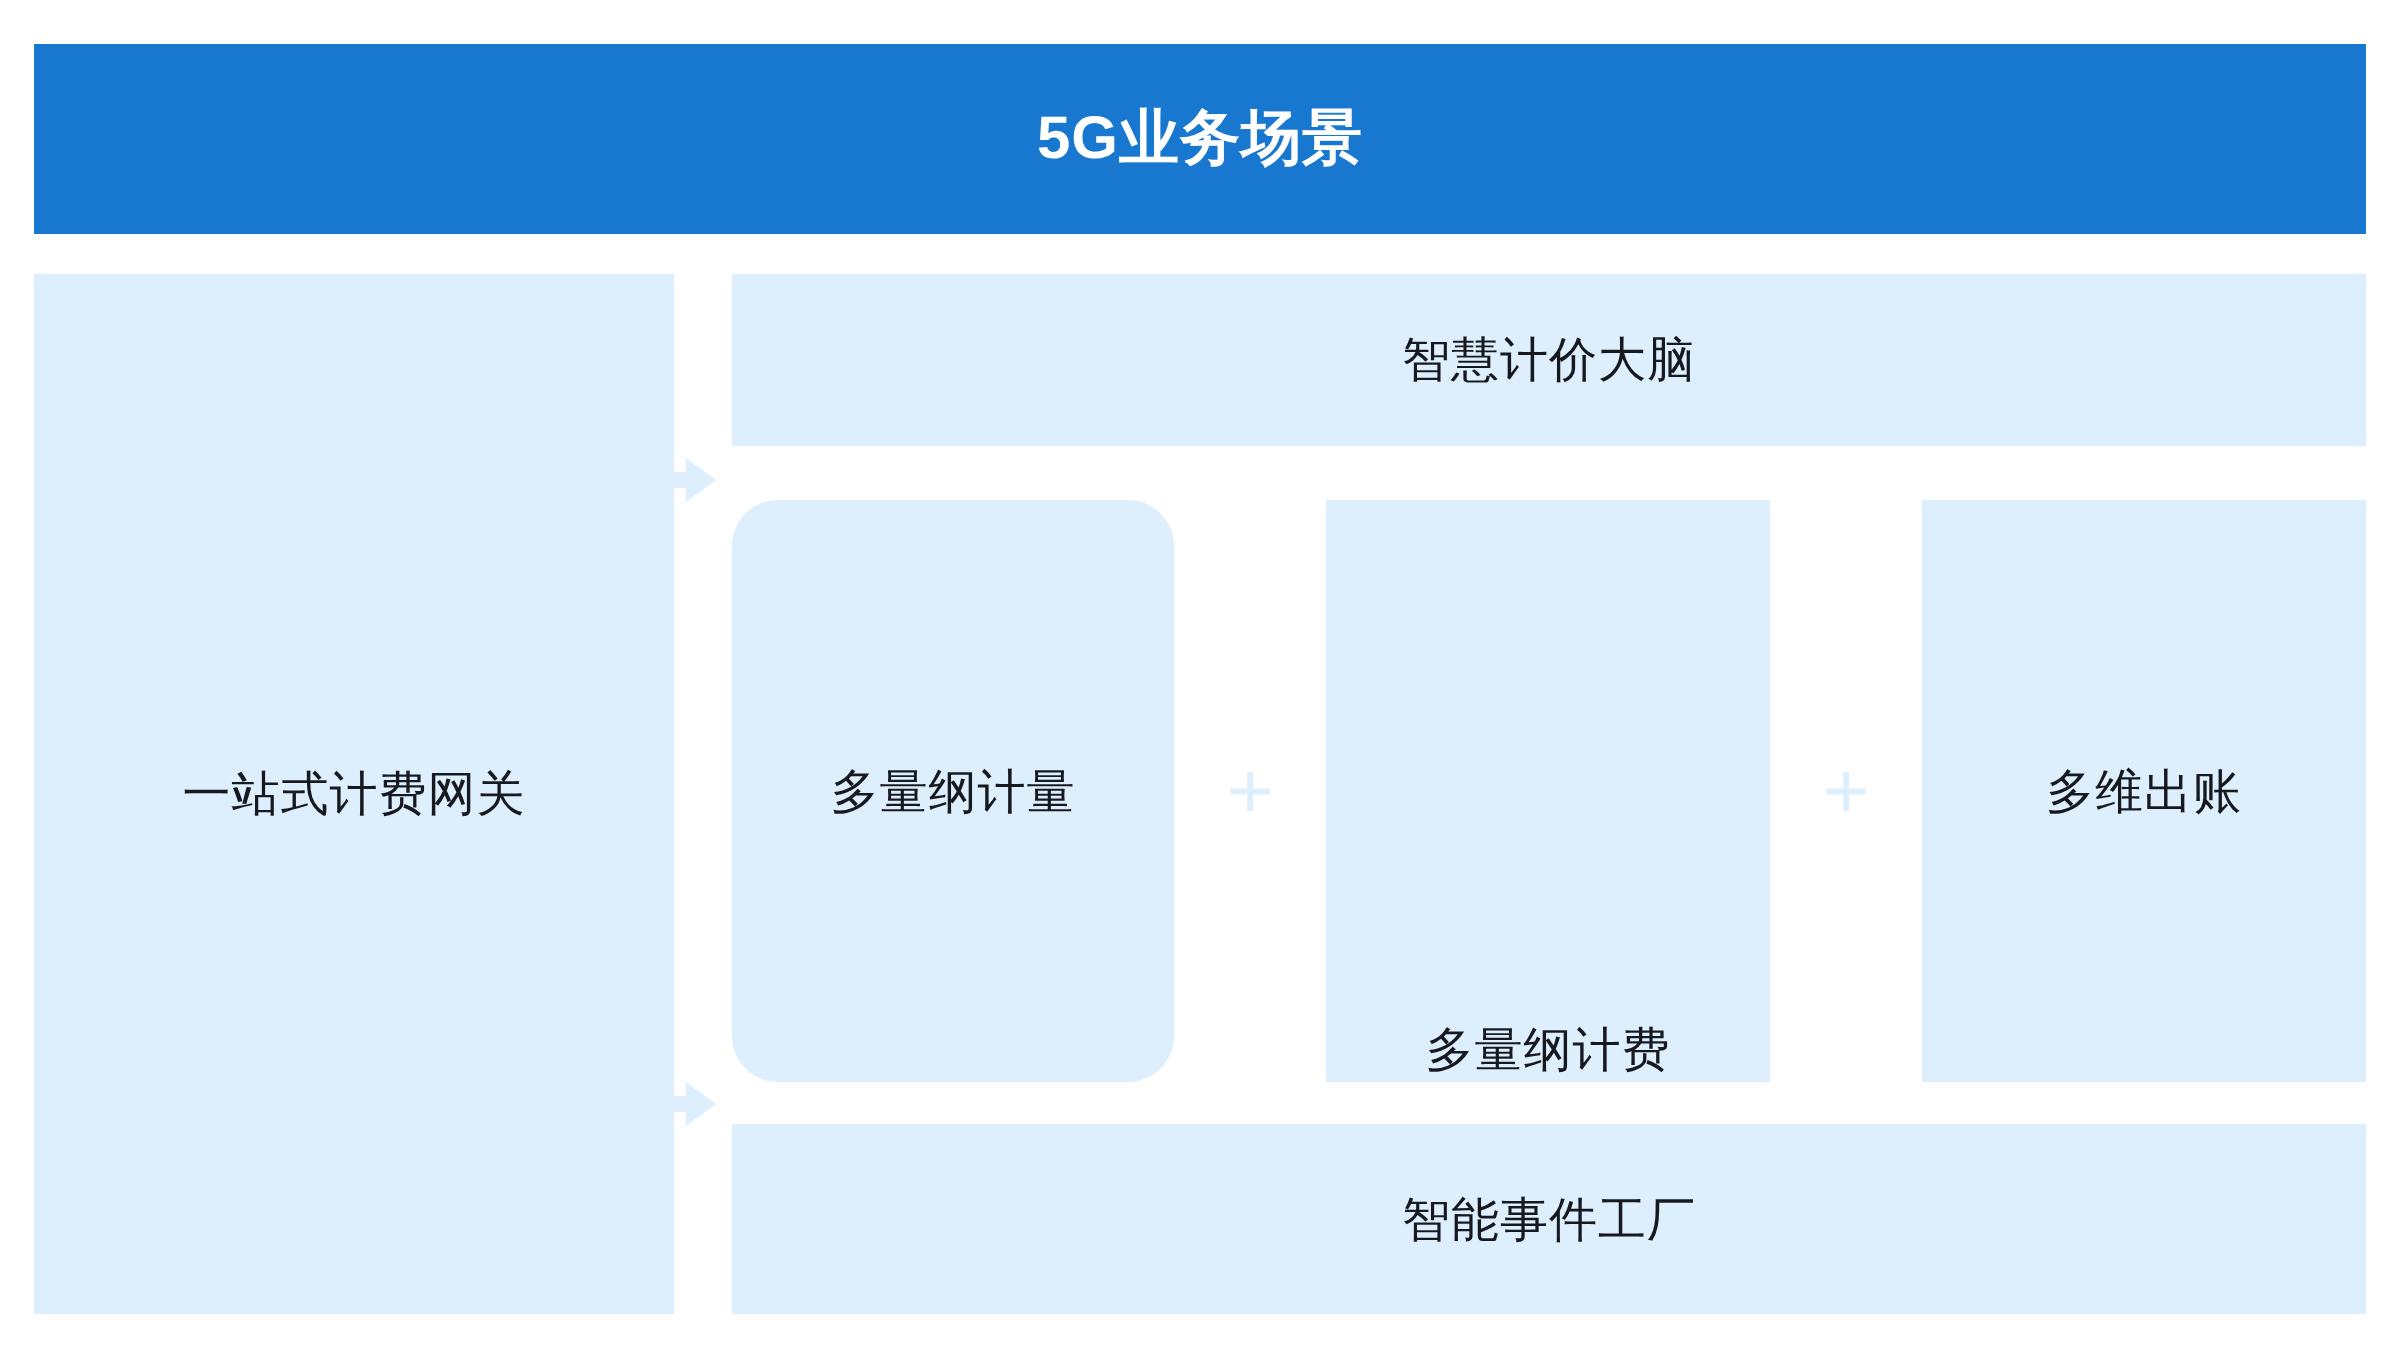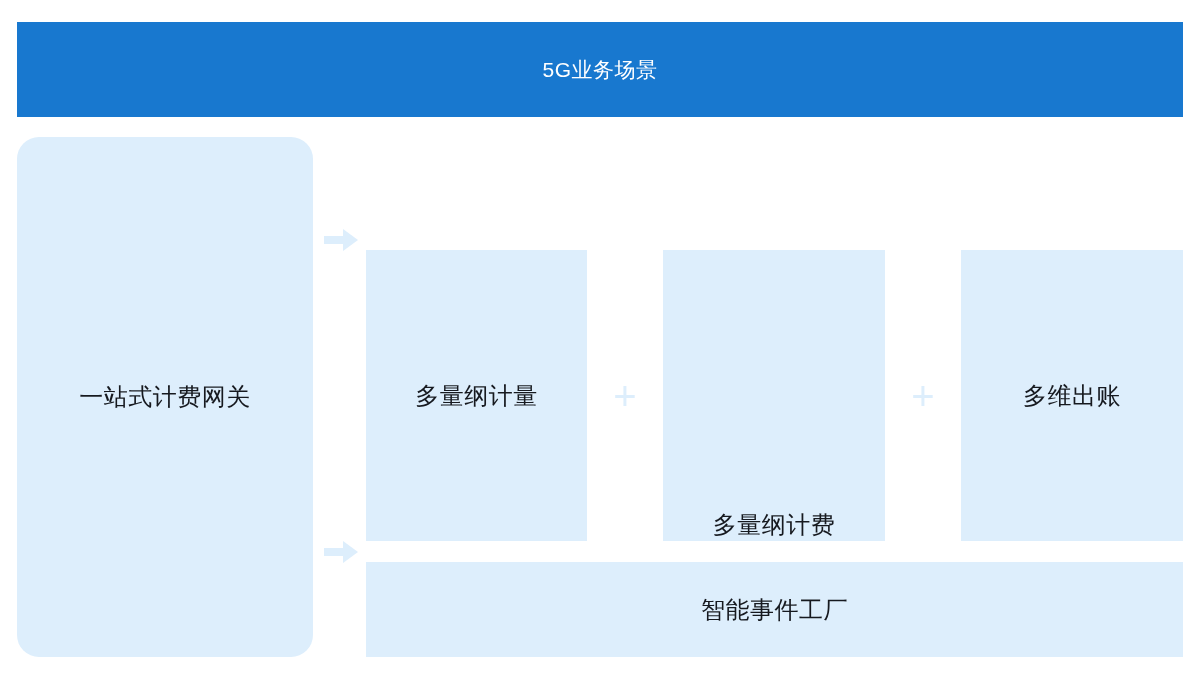--- a/index.html
+++ b/index.html
@@ -27,39 +27,38 @@
     top: 22px;
     width: 1166px;
     height: 95px;
     background: #1878cf;
     display: flex;
     align-items: center;
     justify-content: center;
   }
   .header-title {
     color: #ffffff;
-    font-size: 21px;
-    font-weight: 400;
+    font-size: 30px;
+    font-weight: 700;
     letter-spacing: 0.5px;
     line-height: 1;
     white-space: nowrap;
   }
 
   
   .gateway-panel {
     position: absolute;
     left: 17px;
     top: 137px;
-    width: 296px;
+    width: 320px;
     height: 520px;
     background: #ddeefc;
     display: flex;
     align-items: center;
     justify-content: center;
-    border-radius: 22px;
   }
   .gateway-label {
     color: #16191f;
     font-size: 24px;
     font-weight: 400;
     letter-spacing: 0.5px;
     white-space: nowrap;
   }
 
   
@@ -114,21 +113,21 @@
   }
   .capability-box {
     position: absolute;
     top: 0;
     height: 291px;
     background: #ddeefc;
     display: flex;
     align-items: center;
     justify-content: center;
   }
-  .capability-box.box-0 { left: 0px;   width: 221px; }
+  .capability-box.box-0 { left: 0px;   width: 221px; border-radius: 23px; }
   .capability-box.box-1 { left: 297px; width: 222px; align-items: flex-end; }
   .capability-box.box-2 { left: 595px; width: 222px; }
 
   .capability-label {
     color: #16191f;
     font-size: 24px;
     font-weight: 400;
     letter-spacing: 0.5px;
     white-space: nowrap;
   }
@@ -168,20 +167,23 @@
       <polygon points="0,7 19,7 19,0 34,11 19,22 19,15 0,15" fill="#ddeefc"></polygon>
     </svg>
   </div>
 
   <div class="connector-arrow arrow-bottom">
     <svg width="34" height="22" viewBox="0 0 34 22" aria-hidden="true">
       <polygon points="0,7 19,7 19,0 34,11 19,22 19,15 0,15" fill="#ddeefc"></polygon>
     </svg>
   </div>
 
+  <div class="brain-banner">
+    <span class="banner-label">智慧计价大脑</span>
+  </div>
 
   <div class="capability-row">
 
     <div class="capability-box box-0">
       <span class="capability-label">多量纲计量</span>
     </div>
 
     <div class="plus-sep sep-0">+</div>
 
     <div class="capability-box box-1">

